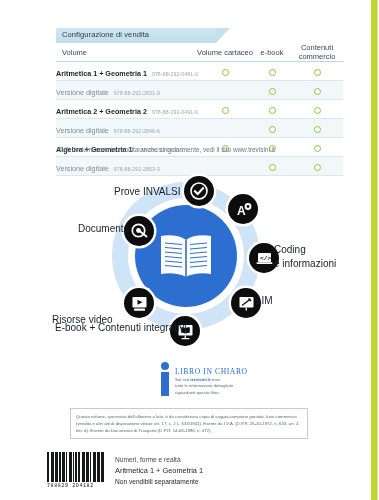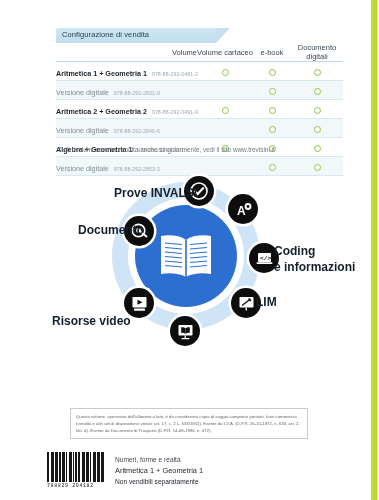--- a/index.html
+++ b/index.html
@@ -75,21 +75,21 @@
   .th-row th {
     height: 16px;
     font-weight: normal;
     font-size: 7.5px;
     color: #3a4a52;
     text-align: center;
     border-bottom: 1px solid #bcd9e8;
     background: #ffffff;
   }
   .th-row th.col-vol {
-    text-align: right;
+    text-align: left;
     padding-left: 6px;
   }
   .r-main td {
     height: 17px;
     border-bottom: 1px solid #d8e8f0;
     background: #ffffff;
   }
   .r-sub td {
     height: 15px;
     border-bottom: 1px solid #d8e8f0;
@@ -171,22 +171,22 @@
     border-radius: 50%;
     background: #0d0d0d;
     display: flex;
     align-items: center;
     justify-content: center;
     box-shadow: 0 0 0 2.5px #ffffff;
   }
   .node svg { display: block; }
   .node-label {
     position: absolute;
-    font-size: 12px;
-    font-weight: bold;
+    font-size: 10px;
+    font-weight: normal;
     color: #15202a;
     line-height: 1.35;
     white-space: nowrap;
   }
   .node-label.r { text-align: left; }
   .node-label.l { text-align: right; }
 
   
   .lic {
     position: absolute;
@@ -305,21 +305,21 @@
         <col style="width:141px">
         <col style="width:56px">
         <col style="width:38px">
         <col style="width:52px">
       </colgroup>
       <thead>
         <tr class="th-row">
           <th class="col-vol">Volume</th>
           <th>Volume cartaceo</th>
           <th>e-book</th>
-          <th>Documento digitali</th>
+          <th>Contenuti commercio</th>
         </tr>
       </thead>
       <tbody id="tbl-body">
           <tr class="r-main">
             <td class="cell-vol"><span class="vol-name">Aritmetica 1 + Geometria 1</span><span class="vol-isbn">978-88-292-0481-2</span></td>
             <td class="cell-mark"><span class="dot" style="border-color: rgb(140, 198, 63);"></span></td>
             <td class="cell-mark"><span class="dot" style="border-color: rgb(140, 198, 63);"></span></td>
             <td class="cell-mark"><span class="dot" style="border-color: rgb(140, 198, 63);"></span></td>
           </tr>
           <tr class="r-sub">
@@ -423,39 +423,52 @@
 
   <div class="node" style="left:170px; top:316px;">
     <svg width="19" height="19" viewBox="0 0 19 19">
       <rect x="2.5" y="3" width="14" height="10.5" rx="0.8" fill="#ffffff"></rect>
       <path d="M9.5 6.2 C8 5 6.2 5 5.2 5.3 L5.2 11 C6.2 10.7 8 10.8 9.5 11.8 Z" fill="#0d0d0d"></path>
       <path d="M9.5 6.2 C11 5 12.8 5 13.8 5.3 L13.8 11 C12.8 10.7 11 10.8 9.5 11.8 Z" fill="#0d0d0d"></path>
       <rect x="8.6" y="13.5" width="1.3" height="3" fill="#ffffff"></rect>
       <rect x="5.5" y="16" width="8" height="1.3" rx="0.6" fill="#ffffff"></rect>
     </svg>
   </div>
+  <div class="node-label l" style="left:55px; top:321px;">E-book + Contenuti integrativi</div>
 
   <div class="node" style="left:124px; top:288px;">
     <svg width="19" height="19" viewBox="0 0 19 19">
       <rect x="2.5" y="3" width="14" height="10.5" rx="0.8" fill="#ffffff"></rect>
       <path d="M7.5 5.8 L12.5 8.3 L7.5 10.8 Z" fill="#0d0d0d"></path>
       <rect x="4" y="14.6" width="11" height="2.2" rx="0.6" fill="#ffffff"></rect>
     </svg>
   </div>
   <div class="node-label l" style="left:52px; top:294px;margin-top:19px;">Risorse video</div>
 
   <div class="node" style="left:124px; top:216px;">
     <svg width="19" height="19" viewBox="0 0 19 19">
       <circle cx="8.5" cy="8.5" r="6.2" fill="none" stroke="#ffffff" stroke-width="1.7"></circle>
       <circle cx="8.5" cy="8.5" r="2.4" fill="#ffffff"></circle>
       <path d="M9 8.5 L16.5 14.5" stroke="#ffffff" stroke-width="1.9" stroke-linecap="round"></path>
     </svg>
   </div>
   <div class="node-label l" style="left:78px; top:222px;">Documento</div>
 
+  <div class="lic">
+    <div class="lic-i">
+      <div class="lic-dot"></div>
+      <div class="lic-stem"></div>
+    </div>
+    <div class="lic-title">LIBRO IN CHIARO</div>
+    <div class="lic-sub">
+      <span>Sul sito </span><b>trevisini.it</b><span> trovi</span>
+      <div>tutte le informazioni dettagliate</div>
+      <div>riguardanti questo libro.</div>
+    </div>
+  </div>
 
   <div class="legal">
     <p>Questo volume, sprovvisto dell'allonimo a lato, è da considerarsi copia di saggio-campione gratuito, fuori commercio (vendita e altri atti di disposizione vietati: art. 17, c. 2 L. 633/1941). Esente da I.V.A. (D.P.R. 26-10-1972, n. 633, art. 2, lett. d). Esente da Documento di Trasporto (D.P.R. 14-08-1996, n. 472).</p>
   </div>
 
   <div class="barcode-wrap">
     <div class="barcode" id="barcode">
         <i style="width: 2px; margin-right: 2px;"></i>
         <i style="width: 3px; margin-right: 1px;"></i>
         <i style="width: 3px; margin-right: 1px;"></i>

